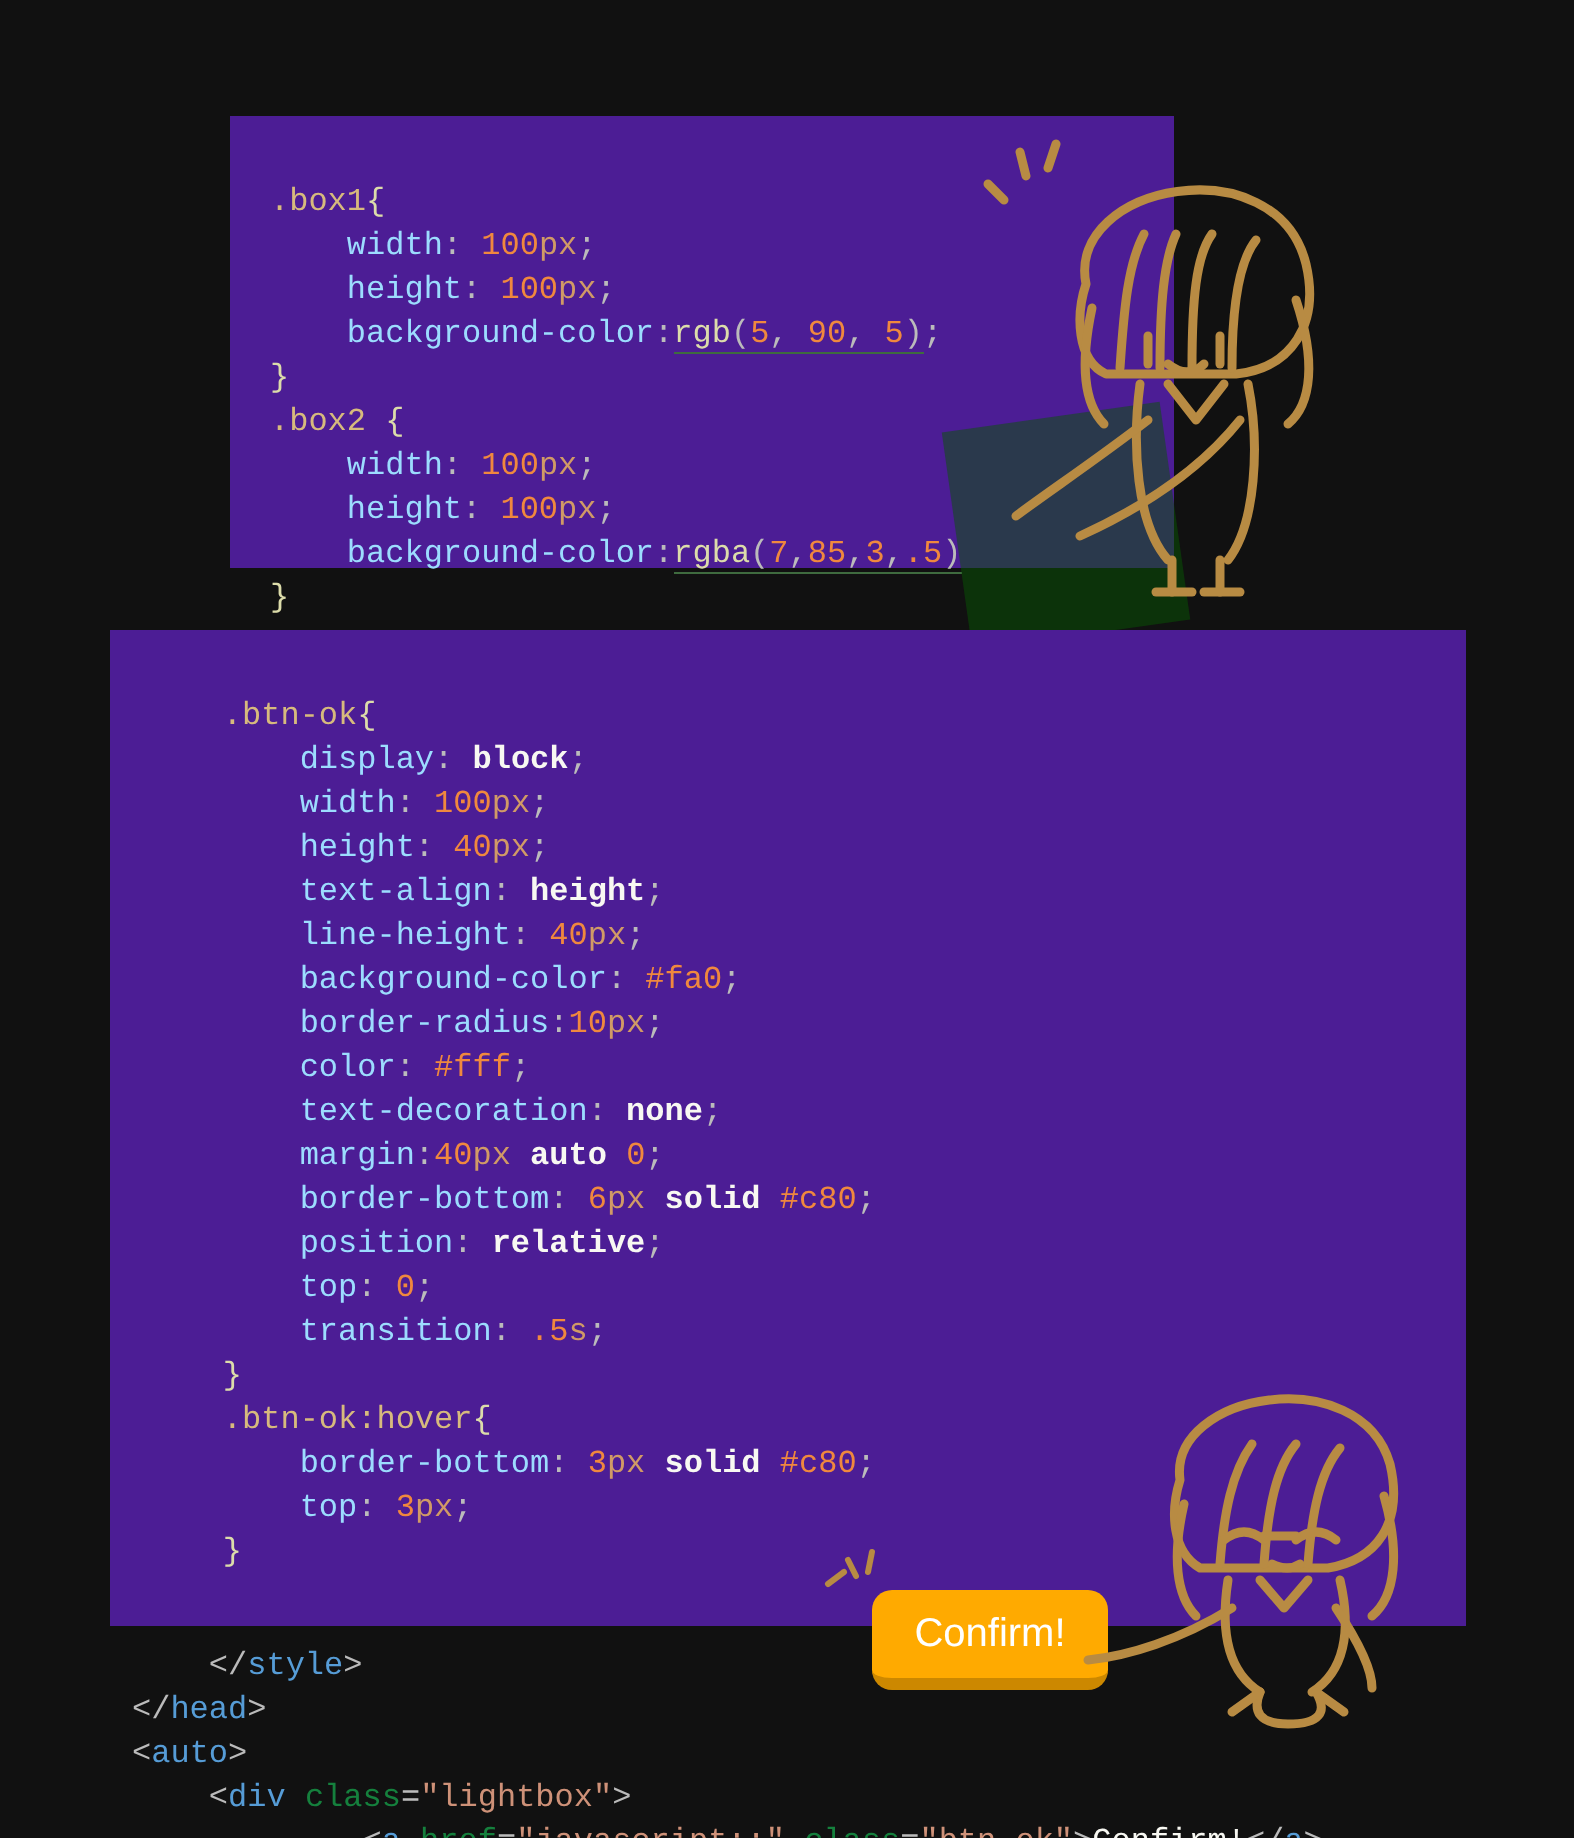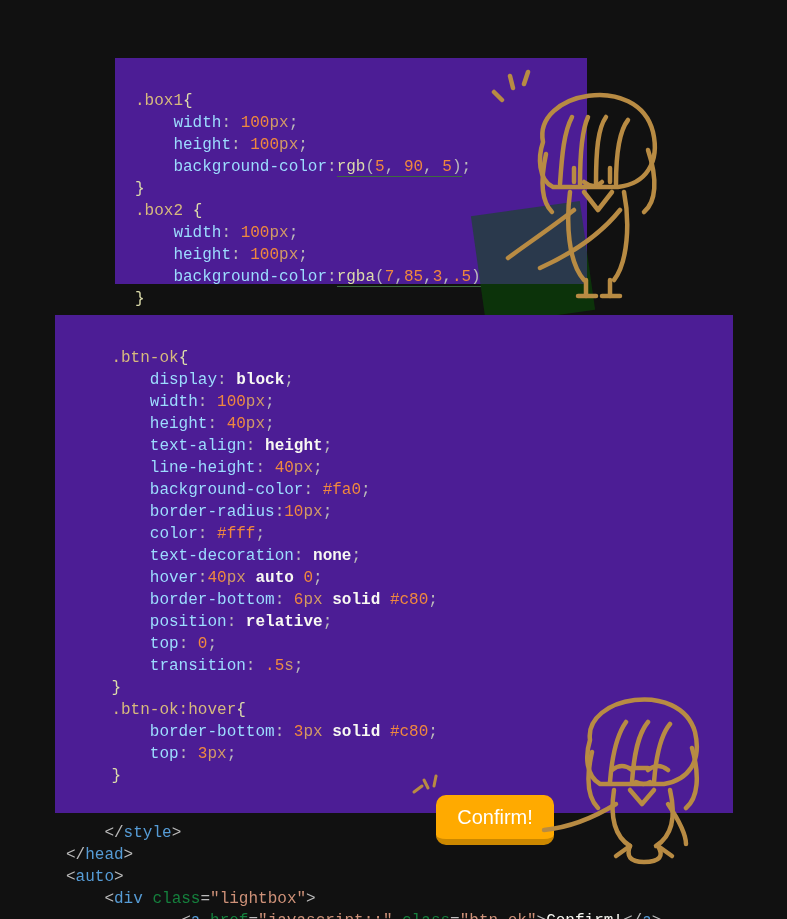--- a/index.html
+++ b/index.html
@@ -163,21 +163,21 @@
     <span class="sel">.btn-ok</span><span class="brace">{</span>
         <span class="prop">display</span><span class="punct">: </span><span class="kw">block</span><span class="punct">;</span>
         <span class="prop">width</span><span class="punct">: </span><span class="num">100</span><span class="unit">px</span><span class="punct">;</span>
         <span class="prop">height</span><span class="punct">: </span><span class="num">40</span><span class="unit">px</span><span class="punct">;</span>
         <span class="prop">text-align</span><span class="punct">: </span><span class="kw">height</span><span class="punct">;</span>
         <span class="prop">line-height</span><span class="punct">: </span><span class="num">40</span><span class="unit">px</span><span class="punct">;</span>
         <span class="prop">background-color</span><span class="punct">: </span><span class="colorlit">#fa0</span><span class="punct">;</span>
         <span class="prop">border-radius</span><span class="punct">:</span><span class="num">10</span><span class="unit">px</span><span class="punct">;</span>
         <span class="prop">color</span><span class="punct">: </span><span class="colorlit">#fff</span><span class="punct">;</span>
         <span class="prop">text-decoration</span><span class="punct">: </span><span class="kw">none</span><span class="punct">;</span>
-        <span class="prop">hover</span><span class="punct">:</span><span class="num">40</span><span class="unit">px</span> <span class="kw">auto</span> <span class="num">0</span><span class="punct">;</span>
+        <span class="prop">margin</span><span class="punct">:</span><span class="num">40</span><span class="unit">px</span> <span class="kw">auto</span> <span class="num">0</span><span class="punct">;</span>
         <span class="prop">border-bottom</span><span class="punct">: </span><span class="num">6</span><span class="unit">px</span> <span class="kw">solid</span> <span class="colorlit">#c80</span><span class="punct">;</span>
         <span class="prop">position</span><span class="punct">: </span><span class="kw">relative</span><span class="punct">;</span>
         <span class="prop">top</span><span class="punct">: </span><span class="num">0</span><span class="punct">;</span>
         <span class="prop">transition</span><span class="punct">: </span><span class="num">.5</span><span class="unit">s</span><span class="punct">;</span>
     <span class="brace">}</span>
     <span class="sel">.btn-ok:hover</span><span class="brace">{</span>
         <span class="prop">border-bottom</span><span class="punct">: </span><span class="num">3</span><span class="unit">px</span> <span class="kw">solid</span> <span class="colorlit">#c80</span><span class="punct">;</span>
         <span class="prop">top</span><span class="punct">: </span><span class="num">3</span><span class="unit">px</span><span class="punct">;</span>
     <span class="brace">}</span></div>
 

